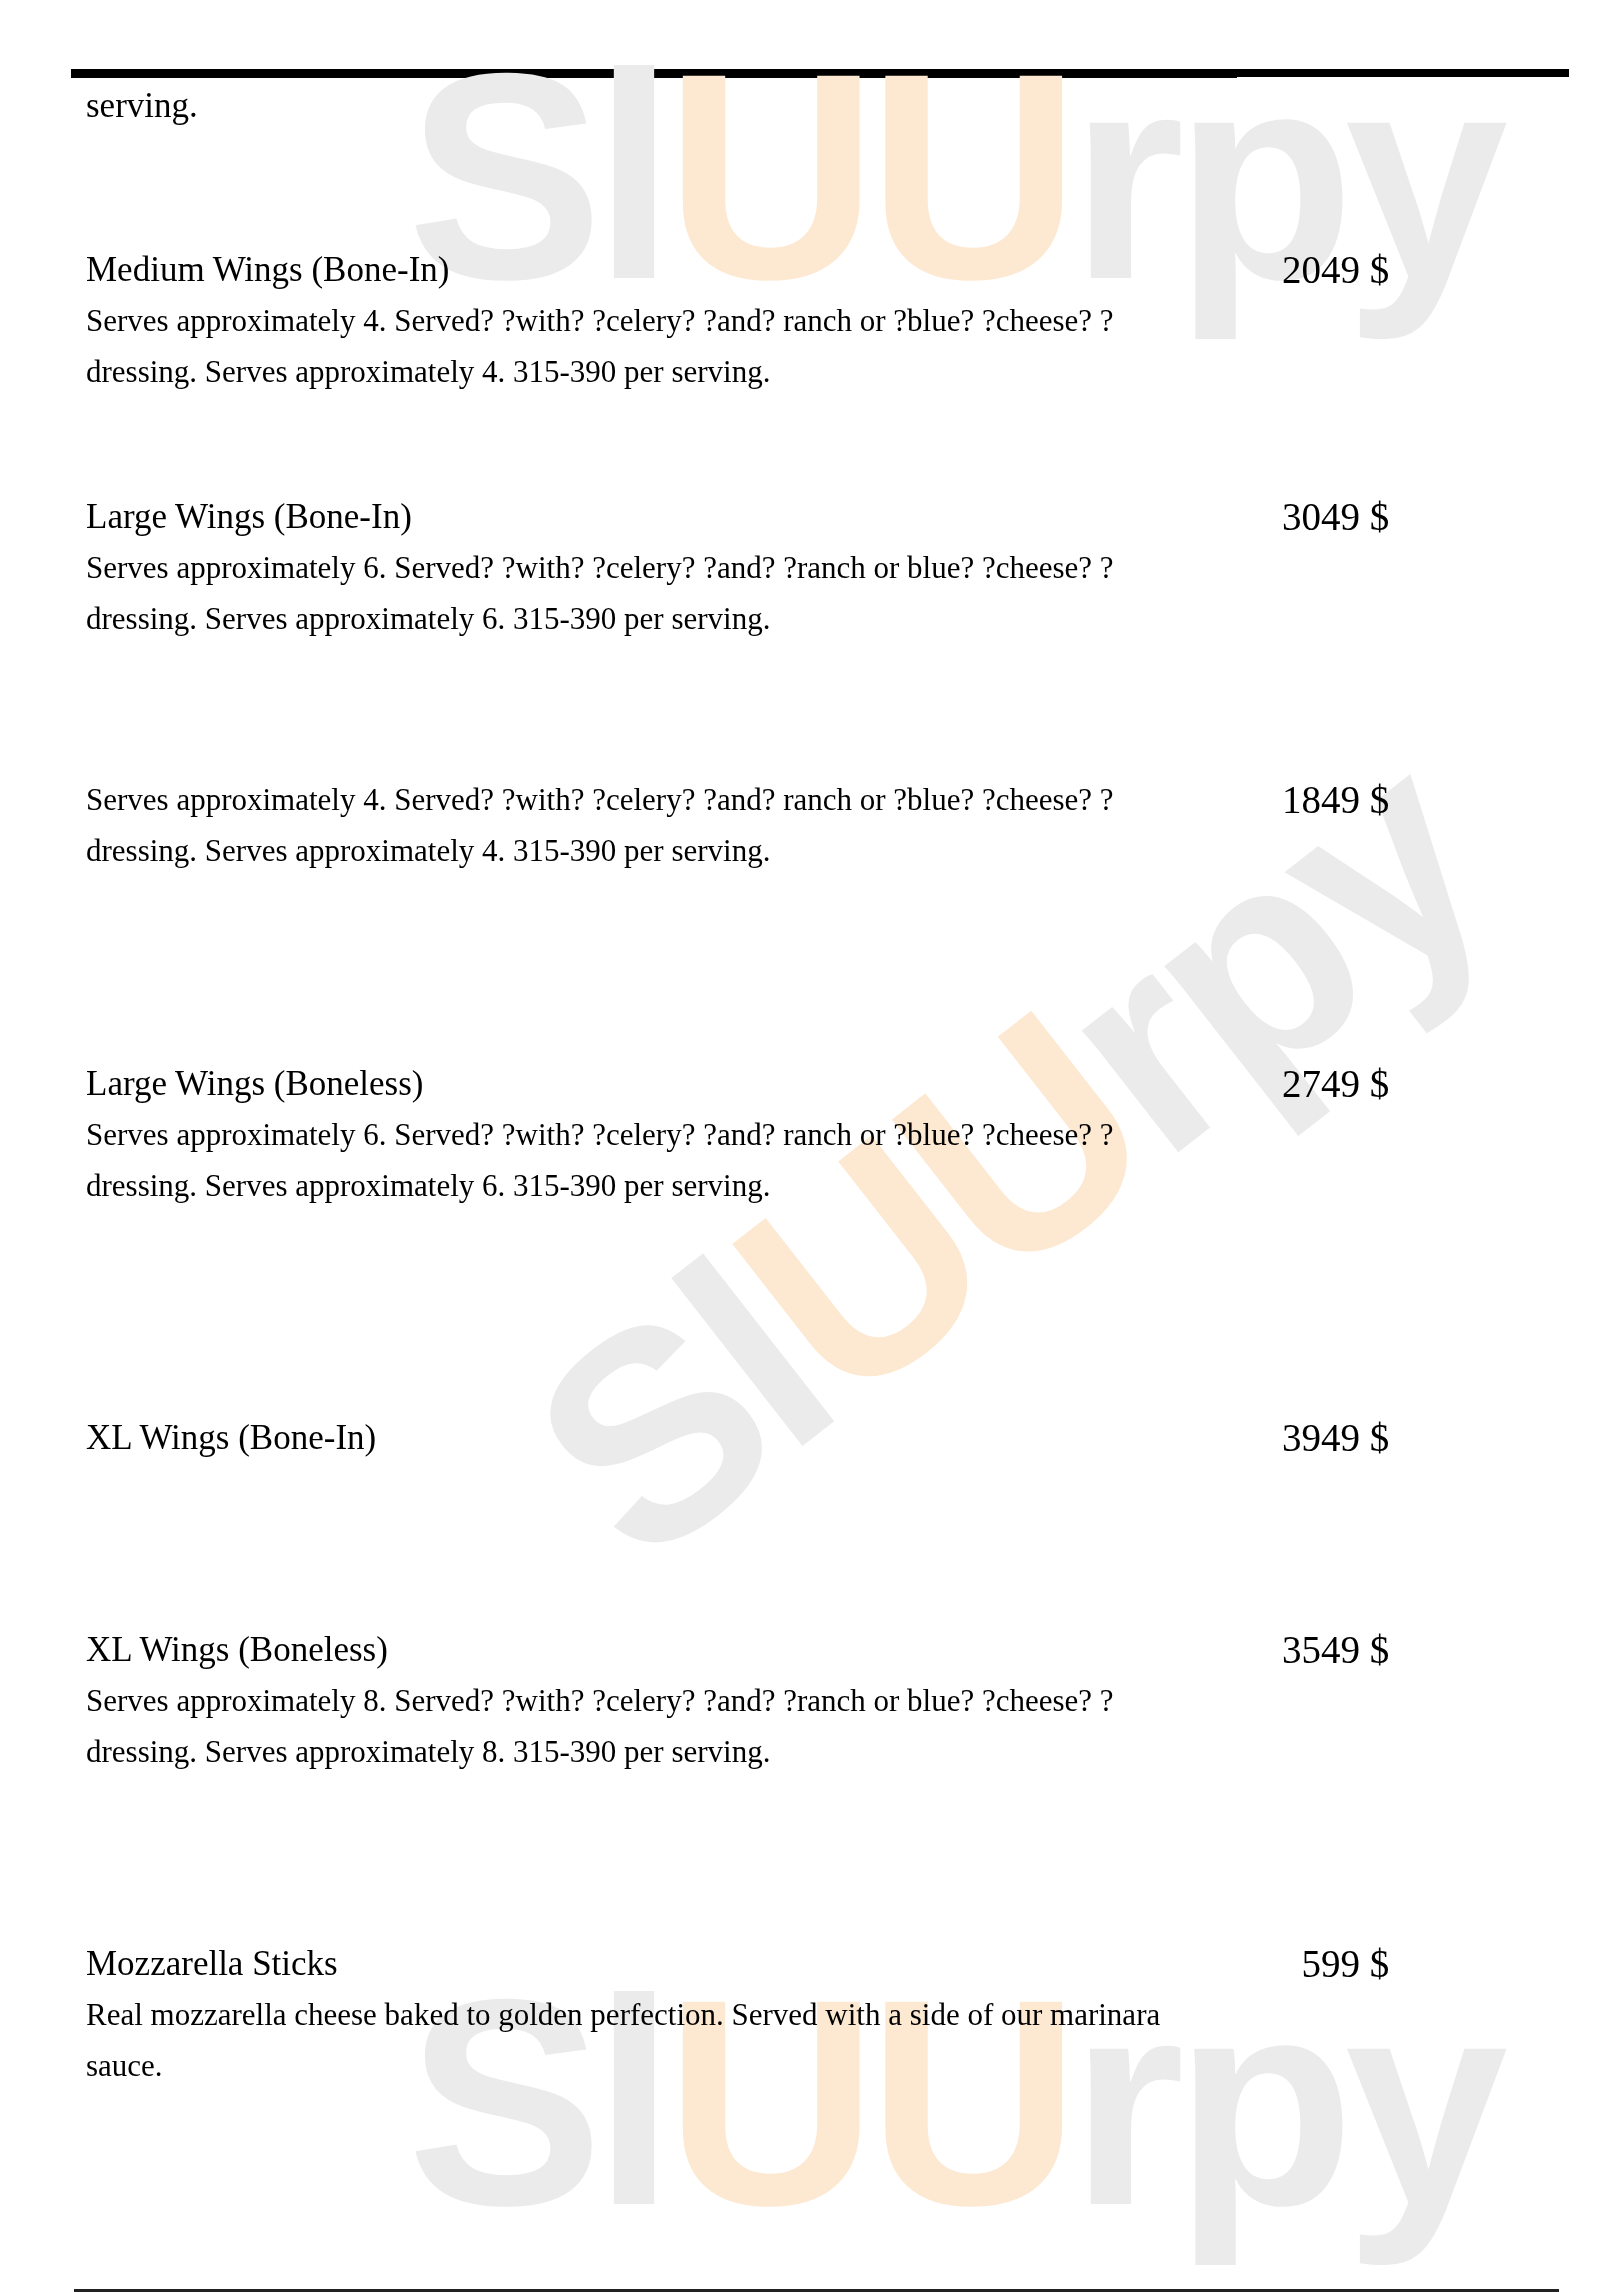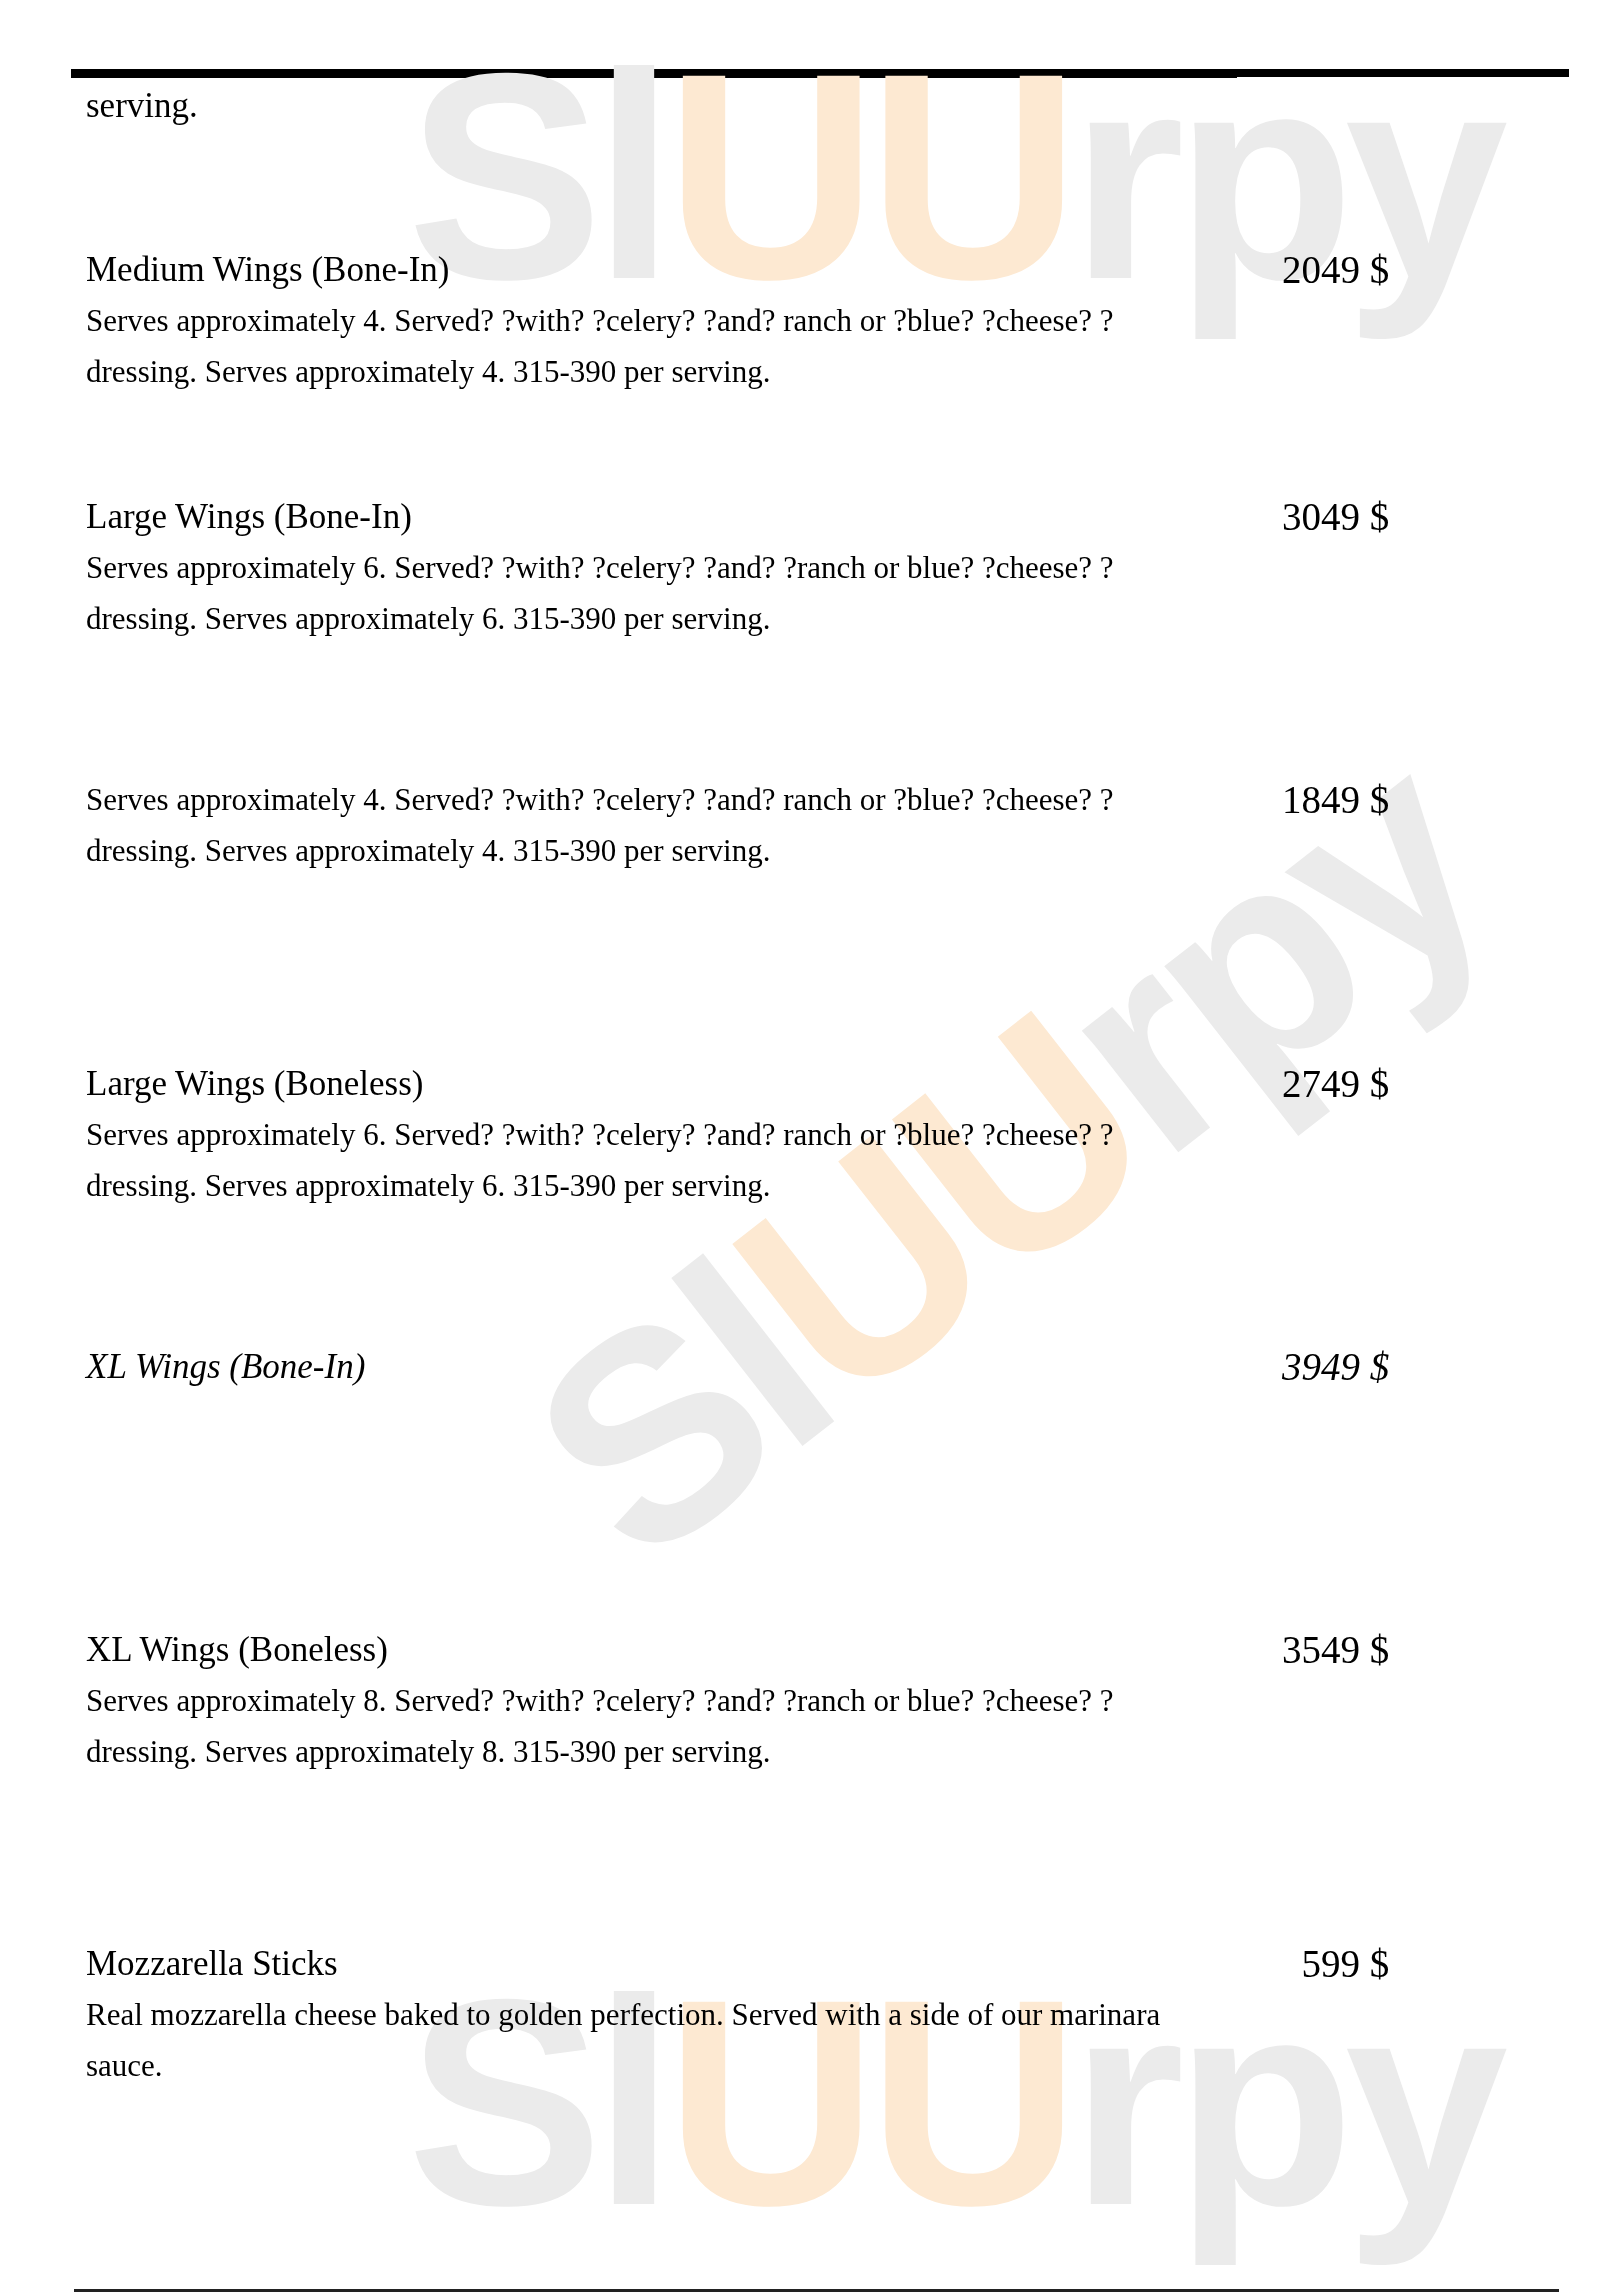--- a/index.html
+++ b/index.html
@@ -77,21 +77,21 @@
     <span class="item-desc">Serves approximately 4. Served? ?with? ?celery? ?and? ranch or ?blue? ?cheese? ?dressing. Serves approximately 4. 315-390 per serving.</span>
     <span class="item-price">1849 $</span>
   </div>
 
   <div class="item" style="top:1058px;">
     <span class="item-name">Large Wings (Boneless)</span>
     <span class="item-desc">Serves approximately 6. Served? ?with? ?celery? ?and? ranch or ?blue? ?cheese? ?dressing. Serves approximately 6. 315-390 per serving.</span>
     <span class="item-price">2749 $</span>
   </div>
 
-  <div class="item" style="top:1341px;font-style:italic;">
+  <div class="item" style="top:1412px;">
     <span class="item-name">XL Wings (Bone-In)</span>
     <span class="item-price">3949 $</span>
   </div>
 
   <div class="item" style="top:1624px;">
     <span class="item-name">XL Wings (Boneless)</span>
     <span class="item-desc">Serves approximately 8. Served? ?with? ?celery? ?and? ?ranch or blue? ?cheese? ?dressing. Serves approximately 8. 315-390 per serving.</span>
     <span class="item-price">3549 $</span>
   </div>
 

